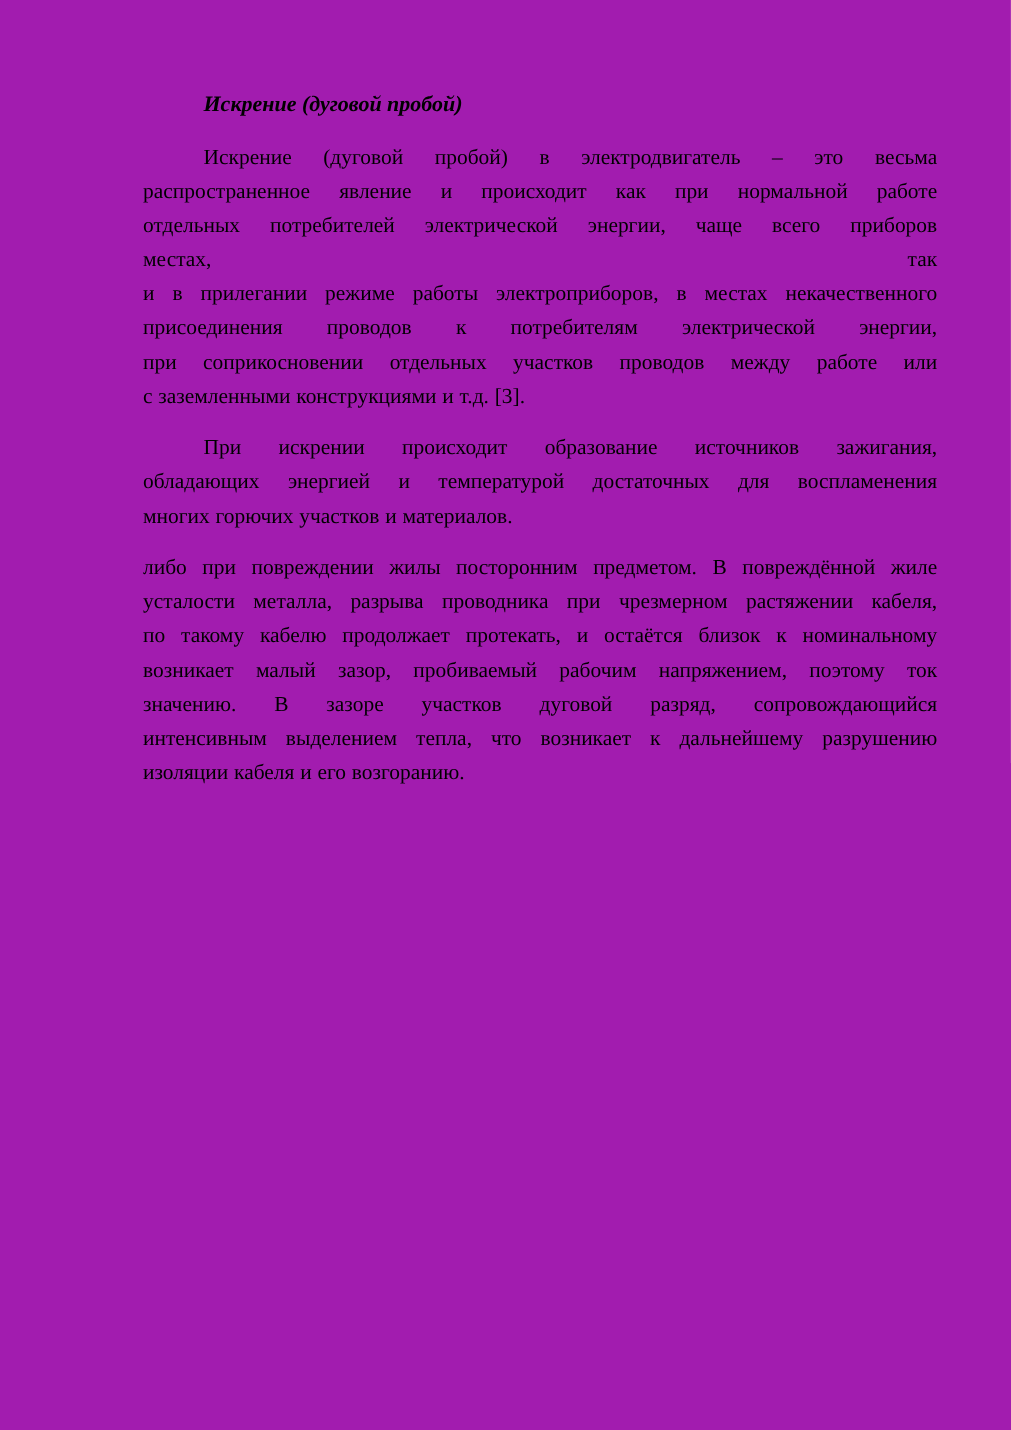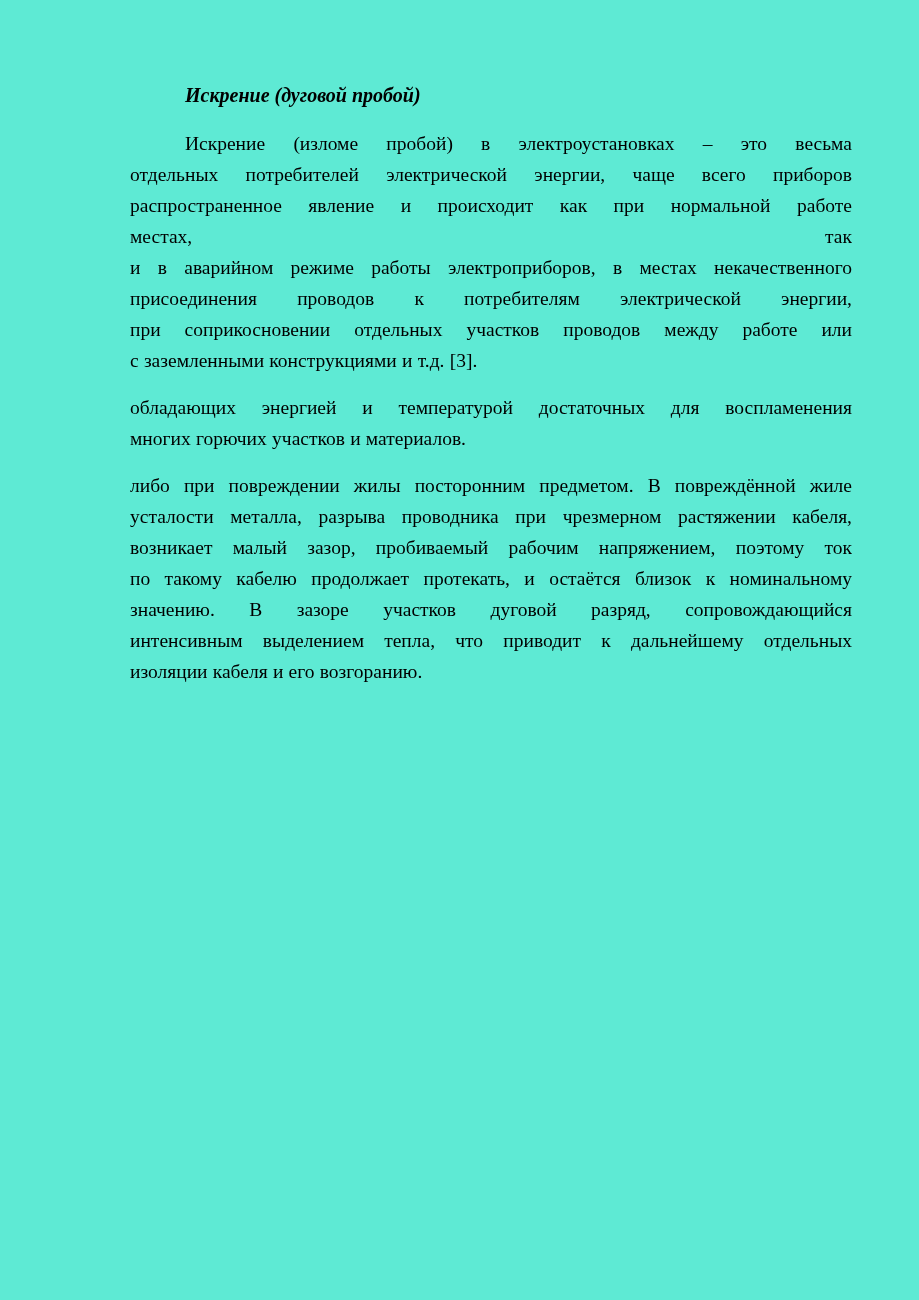--- a/index.html
+++ b/index.html
@@ -5,21 +5,21 @@
   html, body {
     margin: 0;
     padding: 0;
     background: #ffffff;
   }
   .page {
     position: relative;
     box-sizing: border-box;
     width: 919px;
     height: 1300px;
-    background: #5eead4;
+    background: #a21caf;
     color: #000000;
     font-family: "Liberation Serif", "DejaVu Serif", serif;
     padding: 80px 67px 4px 130px;
     overflow: hidden;
   }
   .heading {
     font-size: 20px;
     line-height: 31px;
     font-weight: bold;
     font-style: italic;
@@ -45,36 +45,37 @@
     text-align-last: left;
   }
 </style>
 </head>
 <body>
 
 <div class="page">
   <h1 class="heading">Искрение (дуговой пробой)</h1>
   <div id="paragraphs">
       <div class="paragraph">
-        <div class="line first">Искрение (изломе пробой) в электроустановках – это весьма</div>
+        <div class="line first">Искрение (дуговой пробой) в электродвигатель – это весьма</div>
+        <div class="line">распространенное явление и происходит как при нормальной работе</div>
         <div class="line">отдельных потребителей электрической энергии, чаще всего приборов</div>
-        <div class="line">распространенное явление и происходит как при нормальной работе</div>
         <div class="line">местах, так</div>
-        <div class="line">и в аварийном режиме работы электроприборов, в местах некачественного</div>
+        <div class="line">и в прилегании режиме работы электроприборов, в местах некачественного</div>
         <div class="line">присоединения проводов к потребителям электрической энергии,</div>
         <div class="line">при соприкосновении отдельных участков проводов между работе или</div>
         <div class="line last">с заземленными конструкциями и т.д. [3].</div>
       </div>
       <div class="paragraph">
+        <div class="line first">При искрении происходит образование источников зажигания,</div>
         <div class="line">обладающих энергией и температурой достаточных для воспламенения</div>
         <div class="line last">многих горючих участков и материалов.</div>
       </div>
       <div class="paragraph">
         <div class="line">либо при повреждении жилы посторонним предметом. В повреждённой жиле</div>
         <div class="line">усталости металла, разрыва проводника при чрезмерном растяжении кабеля,</div>
+        <div class="line">по такому кабелю продолжает протекать, и остаётся близок к номинальному</div>
         <div class="line">возникает малый зазор, пробиваемый рабочим напряжением, поэтому ток</div>
-        <div class="line">по такому кабелю продолжает протекать, и остаётся близок к номинальному</div>
         <div class="line">значению. В зазоре участков дуговой разряд, сопровождающийся</div>
-        <div class="line">интенсивным выделением тепла, что приводит к дальнейшему отдельных</div>
+        <div class="line">интенсивным выделением тепла, что возникает к дальнейшему разрушению</div>
         <div class="line last">изоляции кабеля и его возгоранию.</div>
       </div>
     </div>
 </div>
 
 </body></html>

